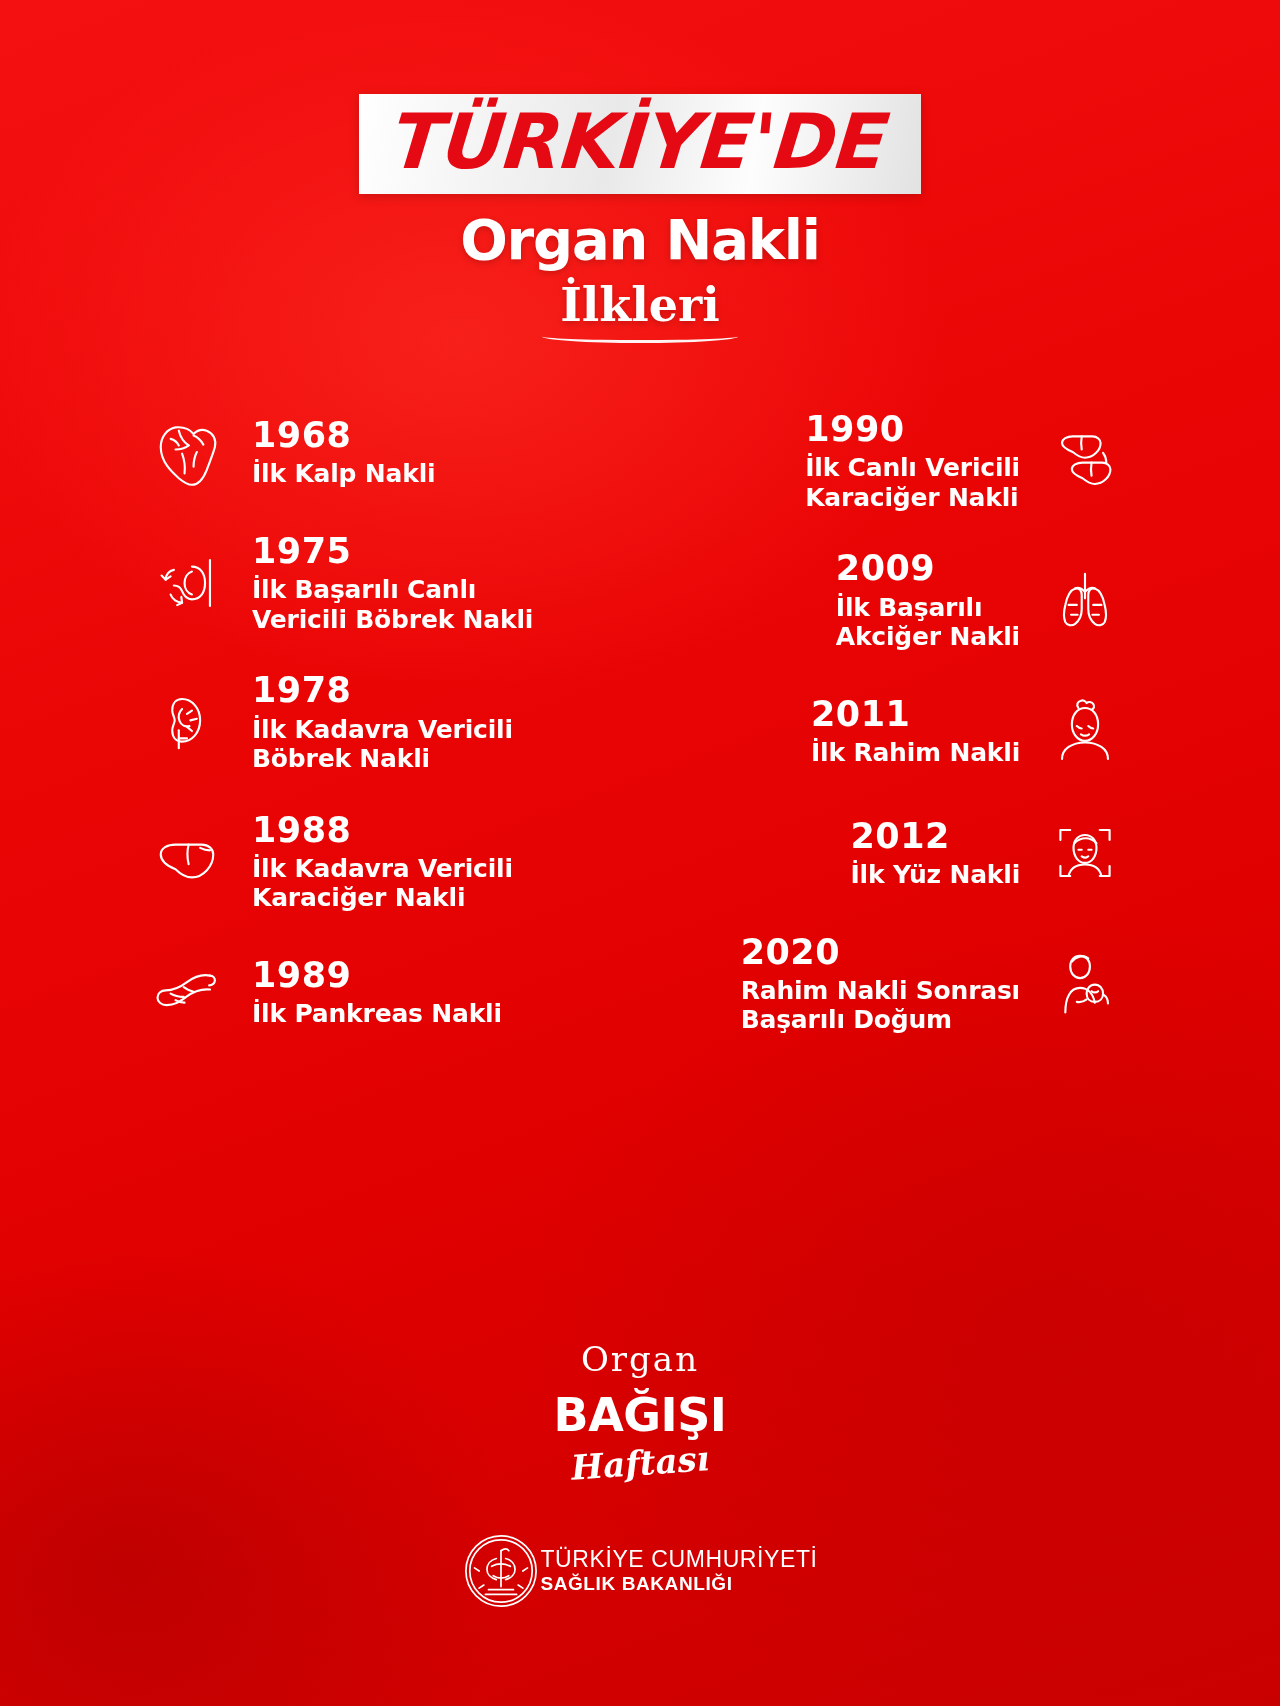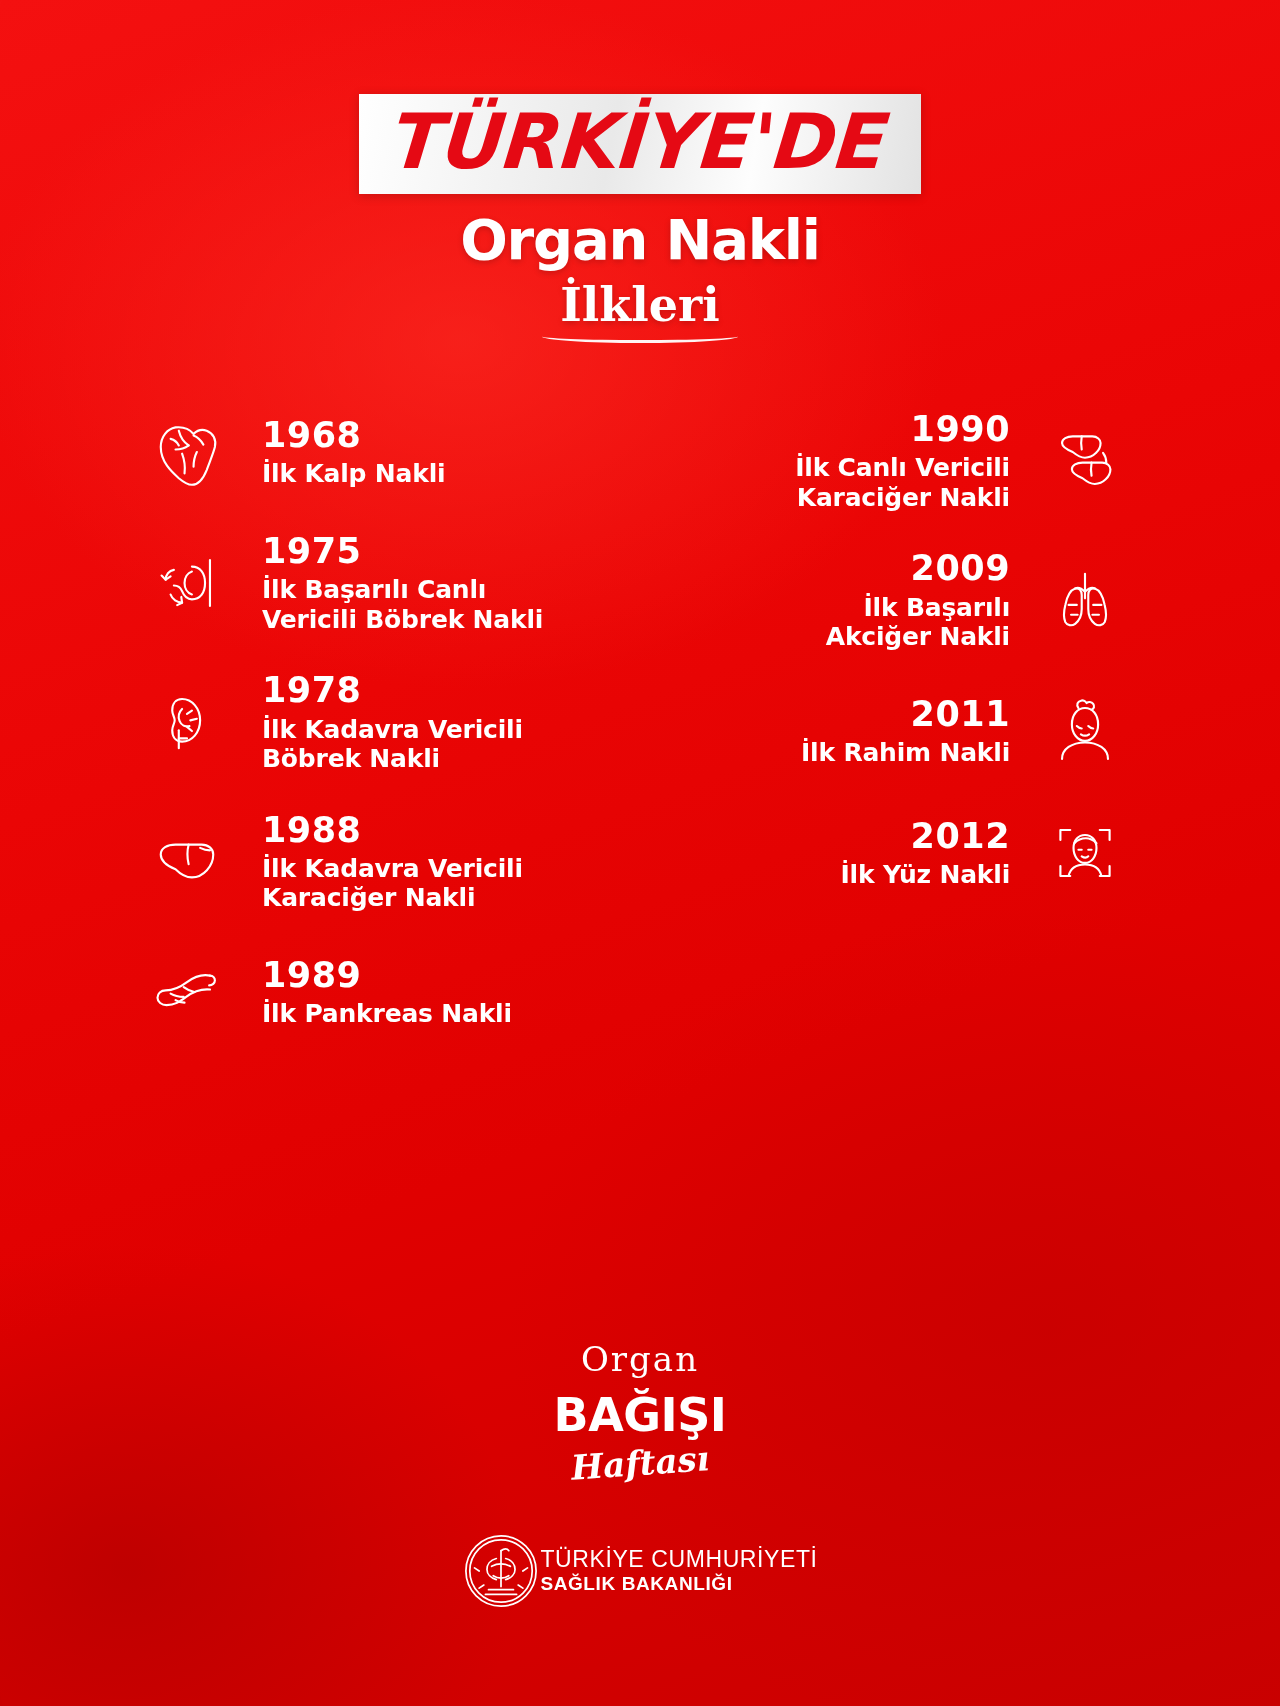--- a/index.html
+++ b/index.html
@@ -93,38 +93,38 @@
     z-index: 3;
     margin-top: 66px;
     display: grid;
     grid-template-columns: 640px 640px;
   }
   .col { padding: 0 34px; }
 
   .entry {
     display: flex;
     align-items: center;
-    gap: 32px;
+    gap: 22px;
     margin-bottom: 36px;
   }
   .col-left .entry { justify-content: flex-start; padding-left: 110px; }
   .col-right .entry { justify-content: flex-end; padding-right: 118px; }
 
   .entry .icon {
     flex: 0 0 auto;
     width: 86px;
     height: 86px;
     display: flex;
     align-items: center;
     justify-content: center;
   }
   .entry .icon svg { width: 82px; height: 82px; display: block; }
   .entry .txt { line-height: 1.18; }
   .col-left .txt { text-align: left; }
-  .col-right .txt { text-align: right; }
+  .col-right .txt { text-align: left; }
 
   .year {
     font-family: "DejaVu Sans", sans-serif;
     font-weight: 700;
     font-size: 35px;
     letter-spacing: .5px;
     margin-bottom: 3px;
   }
   .label {
     font-family: "DejaVu Sans", sans-serif;
@@ -363,20 +363,38 @@
             <path d="M20 34V22h12M80 34V22H68M20 66v12h12M80 66v12H68"></path>
             <path d="M36 44c0-10 6-16 14-16s14 6 14 16c0 10-6 18-14 18s-14-8-14-18z"></path>
             <path d="M37 38c4-4 9-6 14-6s9 2 13 6"></path>
             <path d="M42 46h4M54 46h4"></path>
             <path d="M46 54c3 2 6 2 8 0"></path>
             <path d="M30 78c2-9 9-14 20-14s18 5 20 14"></path>
           </svg>
         </div>
       </div>
 
+      <div class="entry">
+        <div class="txt">
+          <div class="year">2020</div>
+          <div class="label">Rahim Nakli Sonrası
+Başarılı Doğum</div>
+        </div>
+        <div class="icon">
+          <svg viewBox="0 0 100 100" fill="none" stroke="#fff" stroke-width="2.6" stroke-linecap="round" stroke-linejoin="round">
+            <path d="M32 30c0-8 5-13 12-13s12 5 12 13-5 14-12 14-12-6-12-14z"></path>
+            <path d="M34 24c4-6 14-9 20-4"></path>
+            <path d="M26 86c0-18 6-30 18-30 10 0 16 8 18 18"></path>
+            <path d="M62 52c6 0 10 5 10 11s-4 10-10 10-10-4-10-10 4-11 10-11z"></path>
+            <path d="M58 60c2 2 6 2 8 0"></path>
+            <path d="M52 70c-4 3-8 4-12 3"></path>
+            <path d="M72 64c4 2 6 6 6 11"></path>
+          </svg>
+        </div>
+      </div>
 
     </div>
   </div>
 
   <div class="footer">
     <div class="ob">
       <div class="o1">Organ</div>
       <div class="o2">BAĞIŞI</div>
       <div class="o3">Haftası</div>
     </div>

